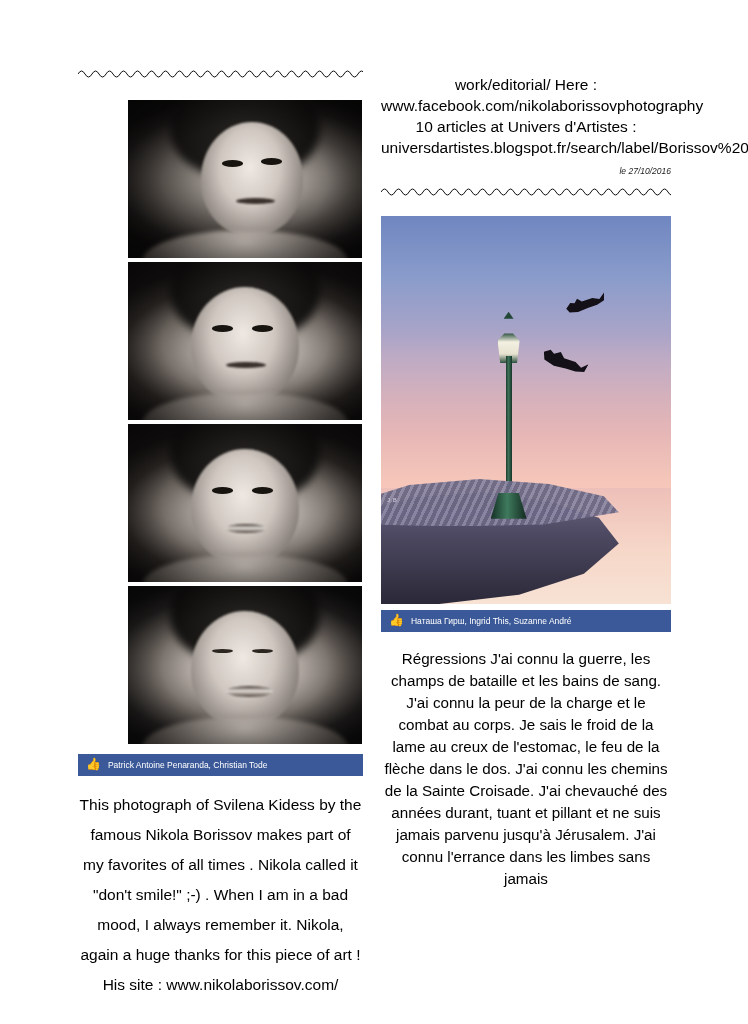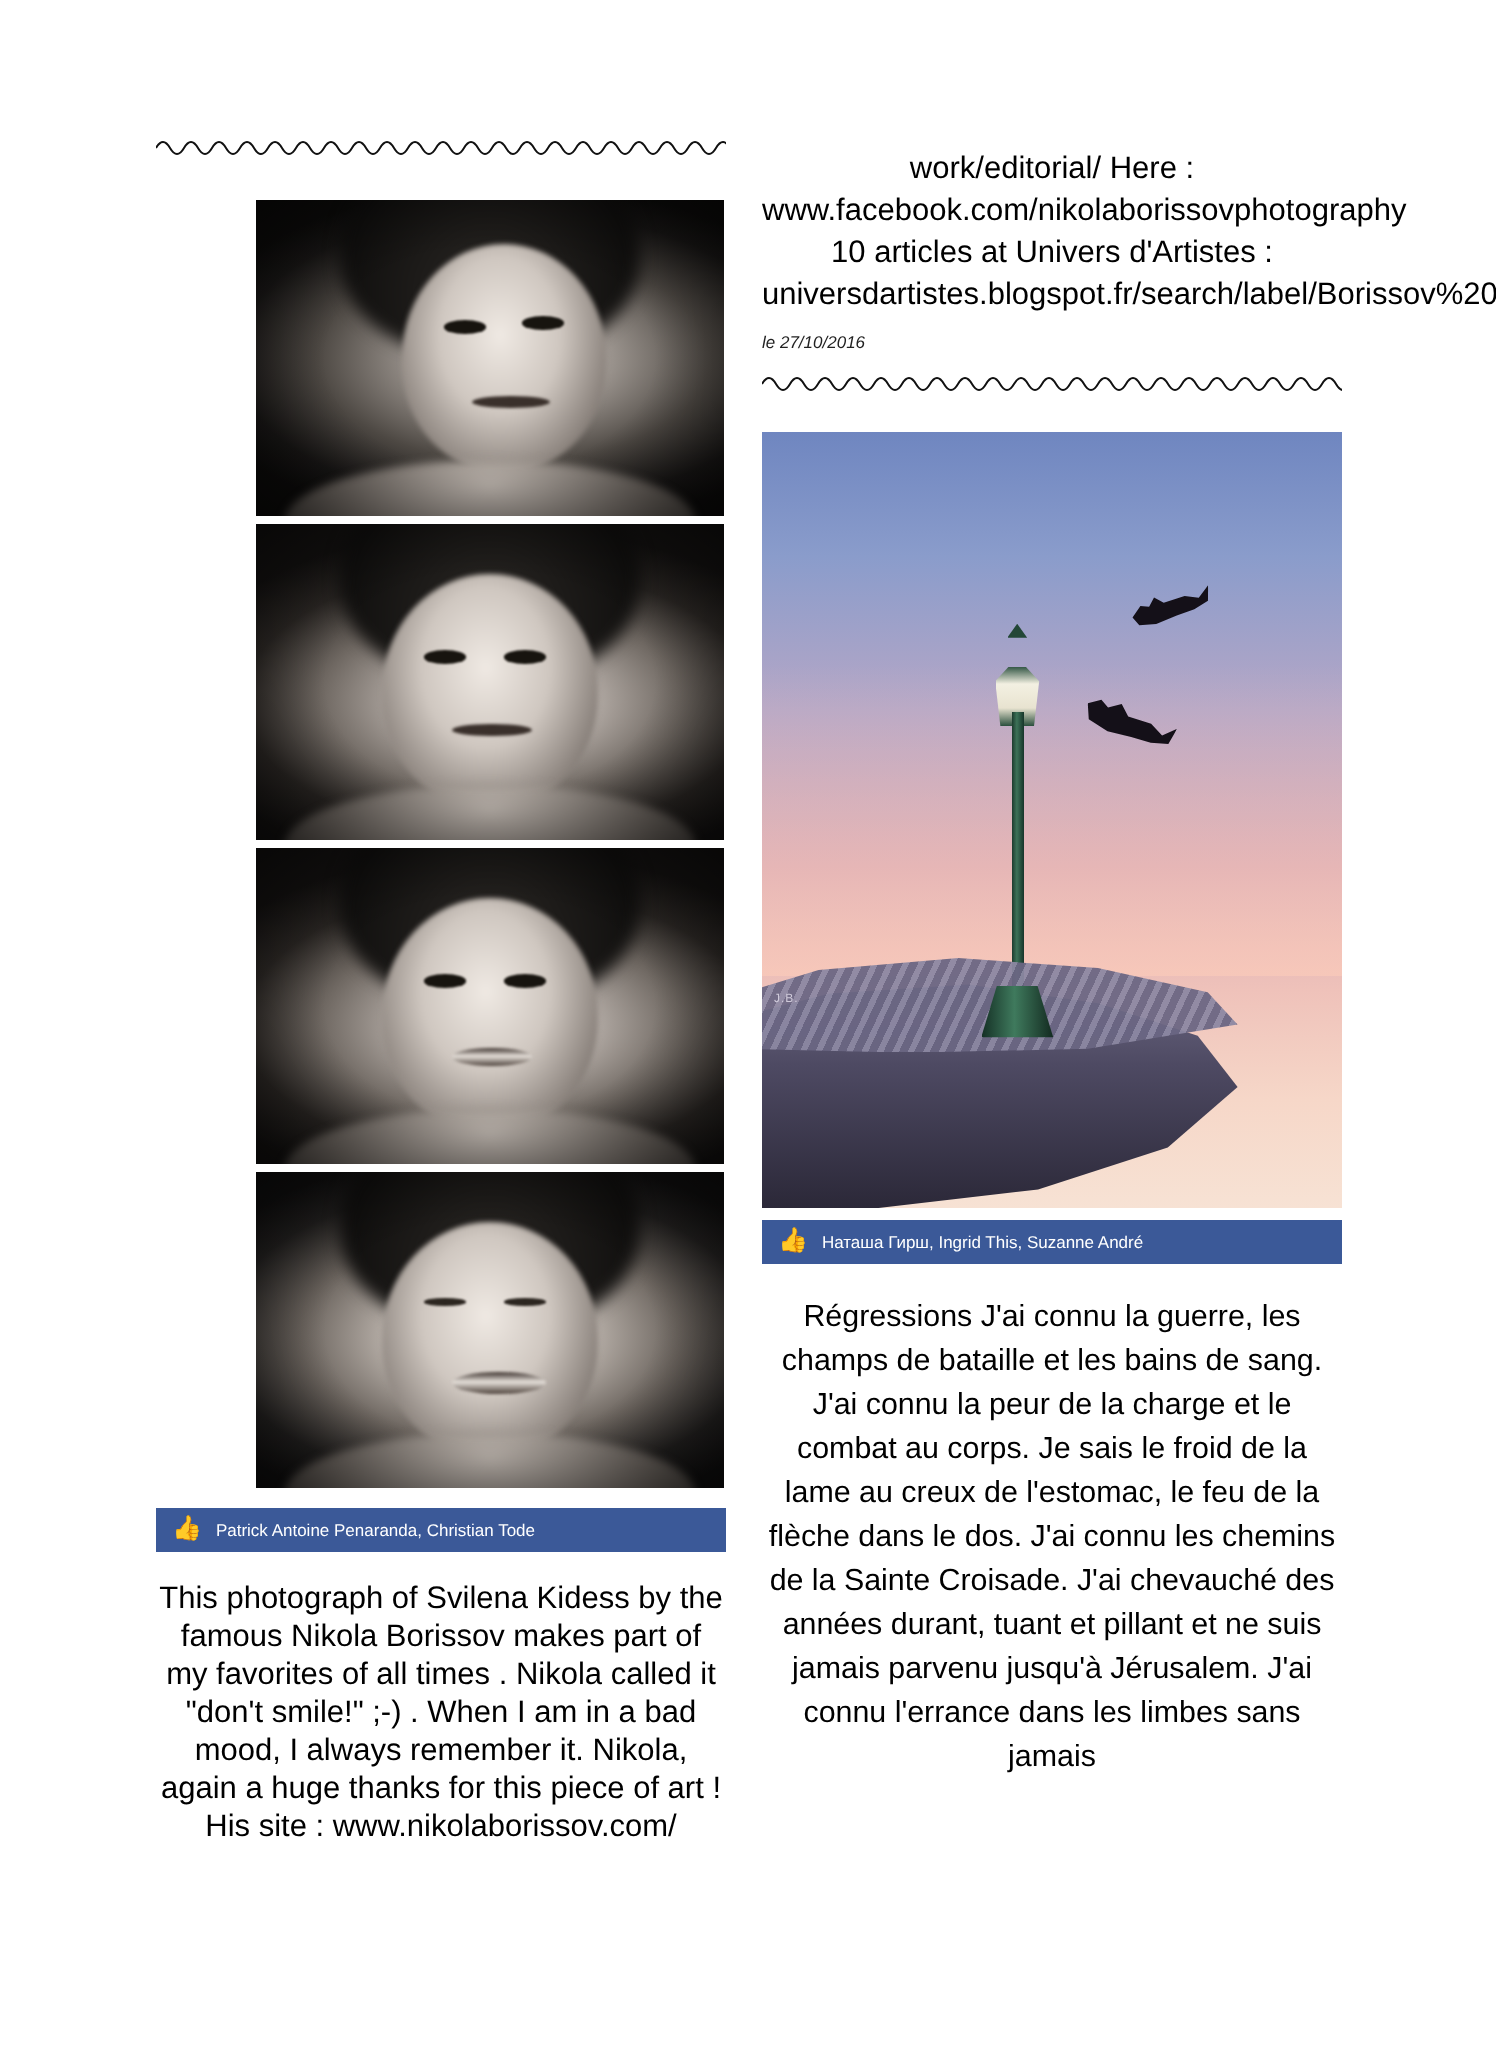--- a/index.html
+++ b/index.html
@@ -49,21 +49,21 @@
   .header-text {
     font-size: 15.5px;
     line-height: 21px;
     text-align: center;
     color: #000;
     margin-top: 6px;
   }
   .header-date {
     font-size: 8.5px;
     font-style: italic;
-    text-align: left;
+    text-align: right;
     margin-top: 8px;
     color: #222;
   }
 
   
   .photo-stack {
     margin-top: 20px;
     width: 234px;
     margin-left: 50px;
   }
@@ -164,21 +164,21 @@
     margin-top: 10px;
   }
   .fb-right {
     width: 290px;
     margin-top: 0;
   }
 
   
   .body-text {
     font-size: 15.5px;
-    line-height: 19px;
+    line-height: 30px;
     text-align: center;
     color: #000;
     margin-top: 14px;
   }
   .body-text.right {
     font-size: 15.2px;
     line-height: 22px;
     margin-top: 16px;
   }
 

